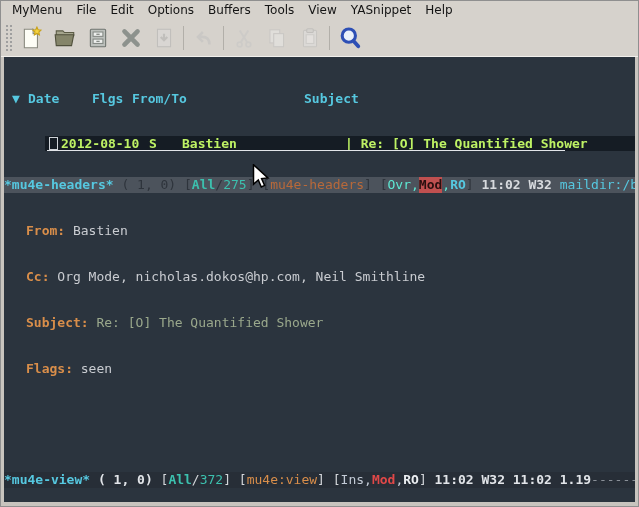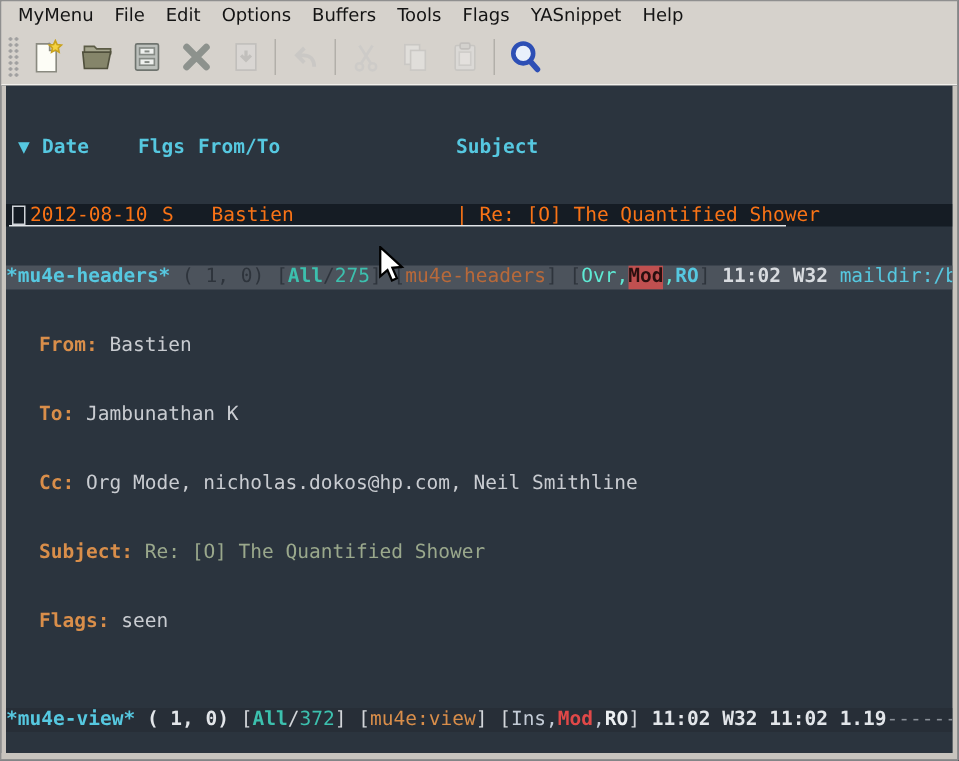--- a/index.html
+++ b/index.html
@@ -44,22 +44,22 @@
 
   
   .headers-window { height:116px; flex:0 0 116px; overflow:hidden; }
   .hl, .hrow { display:flex; height:15px; line-height:15px; }
   .hl { color:var(--accent-cyan); font-weight:bold; }
   .ci { width:24px; padding-left:8px; }
   .cd { width:64px; } .cf { width:40px; } .cfr { width:172px; } .cs { flex:1; }
   .r-ind { width:16px; } .r-date { width:88px; } .r-flags { width:33px; }
   .r-from { width:163px; } .r-subj { flex:1; }
   .hrow { color:#c9ccd1; }
-  .hrow.selected { background:var(--selected-row-bg); color:#f97316; font-weight:normal;
-                   position:relative; }
+  .hrow.selected { background:var(--selected-row-bg); color:#bef264; font-weight:bold;
+                   position:relative;margin-left:41px; }
   .hrow.selected::before { content:""; position:absolute; left:4px; top:1px;
                    width:7px; height:11px; border:1px solid #cfd3d8; }
   .hrow.selected::after { content:""; position:absolute; left:2px; bottom:0;
                    width:518px; height:1px; background:#e2e5e9; }
 
   
   .modeline { height:16px; flex:0 0 16px; line-height:16px; font-size:13px;
               display:flex; overflow:hidden; }
   .modeline span { flex:0 0 auto; }
   .ml-top { background:var(--inactive-modeline-bg); color:#2e343c; }
@@ -99,21 +99,21 @@
 <div class="window">
 
 
   <div class="menubar">
     <span class="menu-item">MyMenu</span>
     <span class="menu-item">File</span>
     <span class="menu-item">Edit</span>
     <span class="menu-item">Options</span>
     <span class="menu-item">Buffers</span>
     <span class="menu-item">Tools</span>
-    <span class="menu-item">Flags</span>
+    <span class="menu-item">View</span>
     <span class="menu-item">YASnippet</span>
     <span class="menu-item">Help</span>
   </div>
 
   <div class="toolbar">
     <div class="grip"></div>
     <div class="tool-btn">
       <svg width="24" height="24" viewBox="0 0 22 22">
         <path d="M4 3h8l4 4v13H4z" fill="#fdfdf6" stroke="#8a8a80"></path>
         <path d="M12 3l4 4h-4z" fill="#d8d8cc" stroke="#8a8a80"></path>
@@ -203,21 +203,20 @@
       
       
     </div>
 
     <div class="modeline ml-top">
       <span class="ml-buf">*mu4e-headers*</span><span class="ml-coords"> ( 1, 0) </span><span>[</span><span class="ml-filter">All</span><span>/</span><span class="ml-total">275</span><span>] </span><span>[</span><span class="ml-mode">mu4e-headers</span><span>] </span><span>[</span><span class="ml-flags">Ovr,</span><span class="ml-mod">Mod</span><span class="ml-flags">,</span><span class="ml-ro">RO</span><span>]</span><span class="ml-status"> 11:02 W32 </span><span class="ml-maildir">maildir:</span><span class="ml-maildir">/bulk</span>
     </div>
 
     <div class="view-window">
       <div class="vline"><span class="fl">From:</span><span class="fv"> </span><span class="fv">Bastien</span></div>
-      <div class="vline"><span class="fl">To:</span><span class="fv"> </span><span class="fv">Jambunathan K</span></div>
       <div class="vline"><span class="fl">Cc:</span><span class="fv"> </span><span class="fv">Org Mode, nicholas.dokos@hp.com, Neil Smithline</span></div>
       <div class="vline"><span class="fl">Subject:</span><span class="fv"> </span><span class="fv-subject">Re: [O] The Quantified Shower</span></div>
       <div class="vline"><span class="fl">Flags:</span><span class="fv"> </span><span class="fv">seen</span></div>
       
       
       
       
       
       
       

